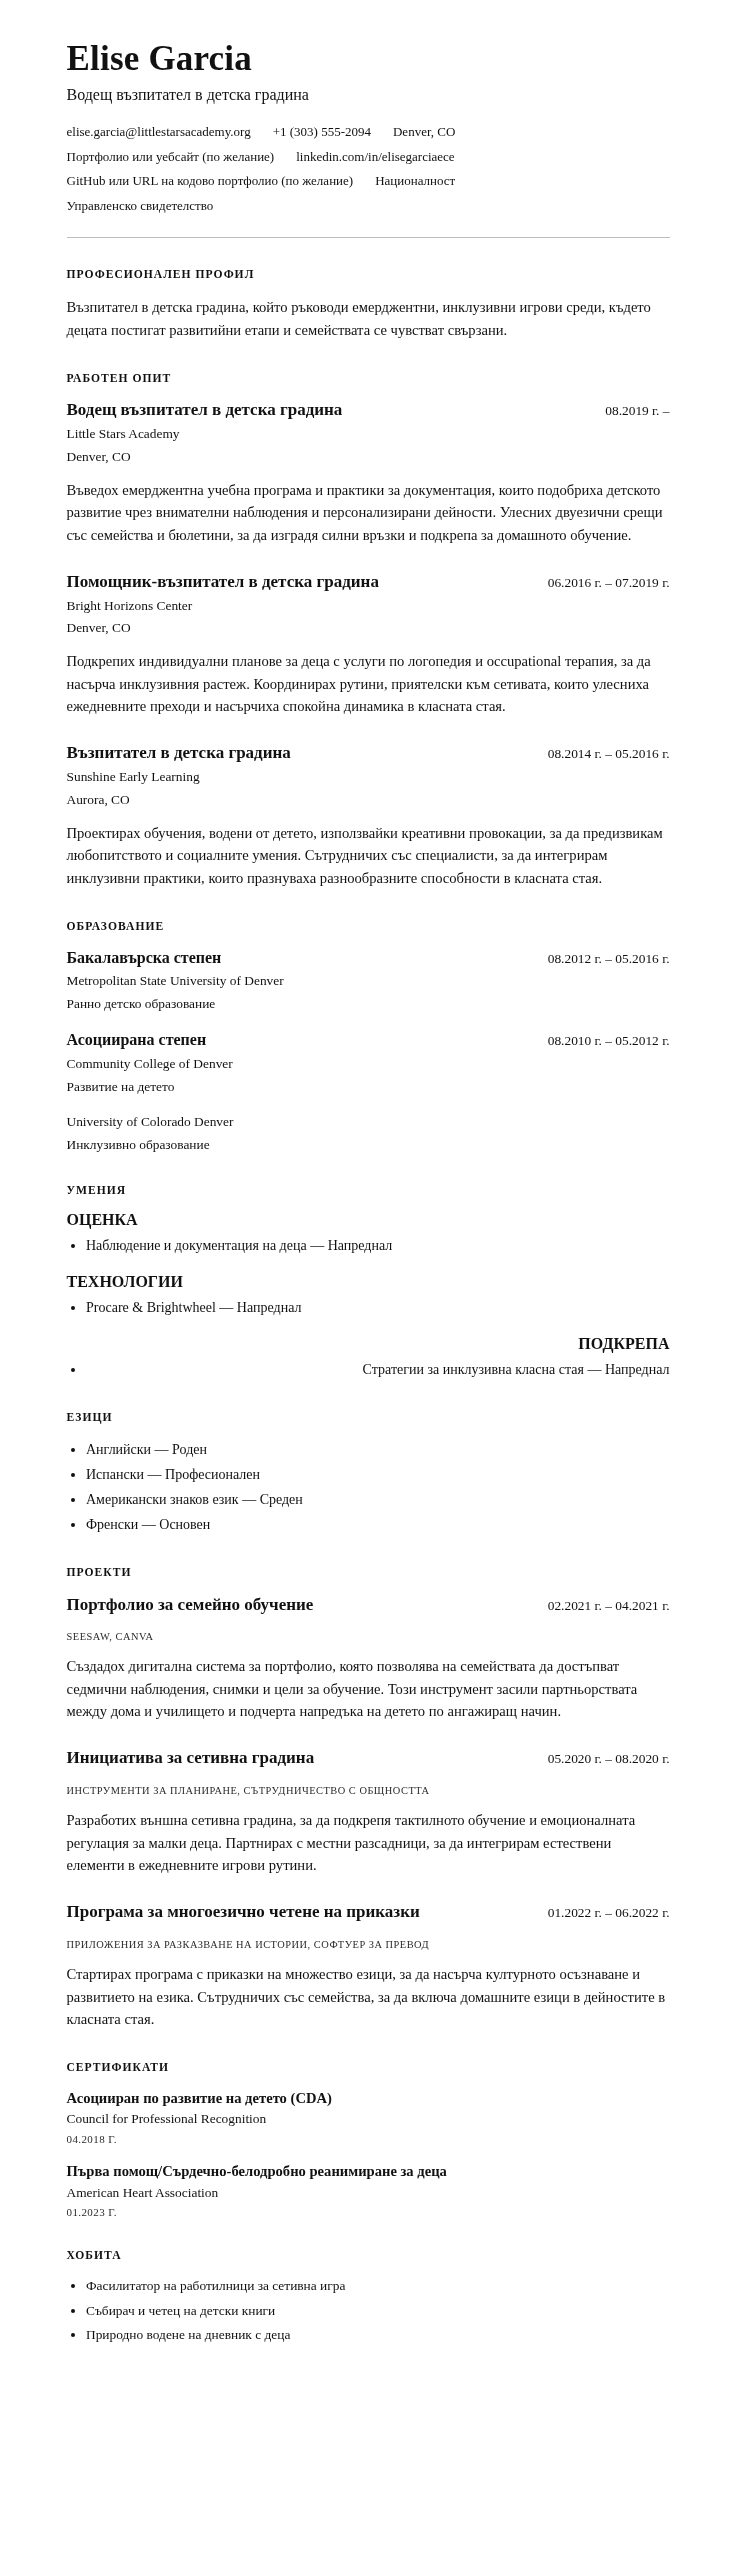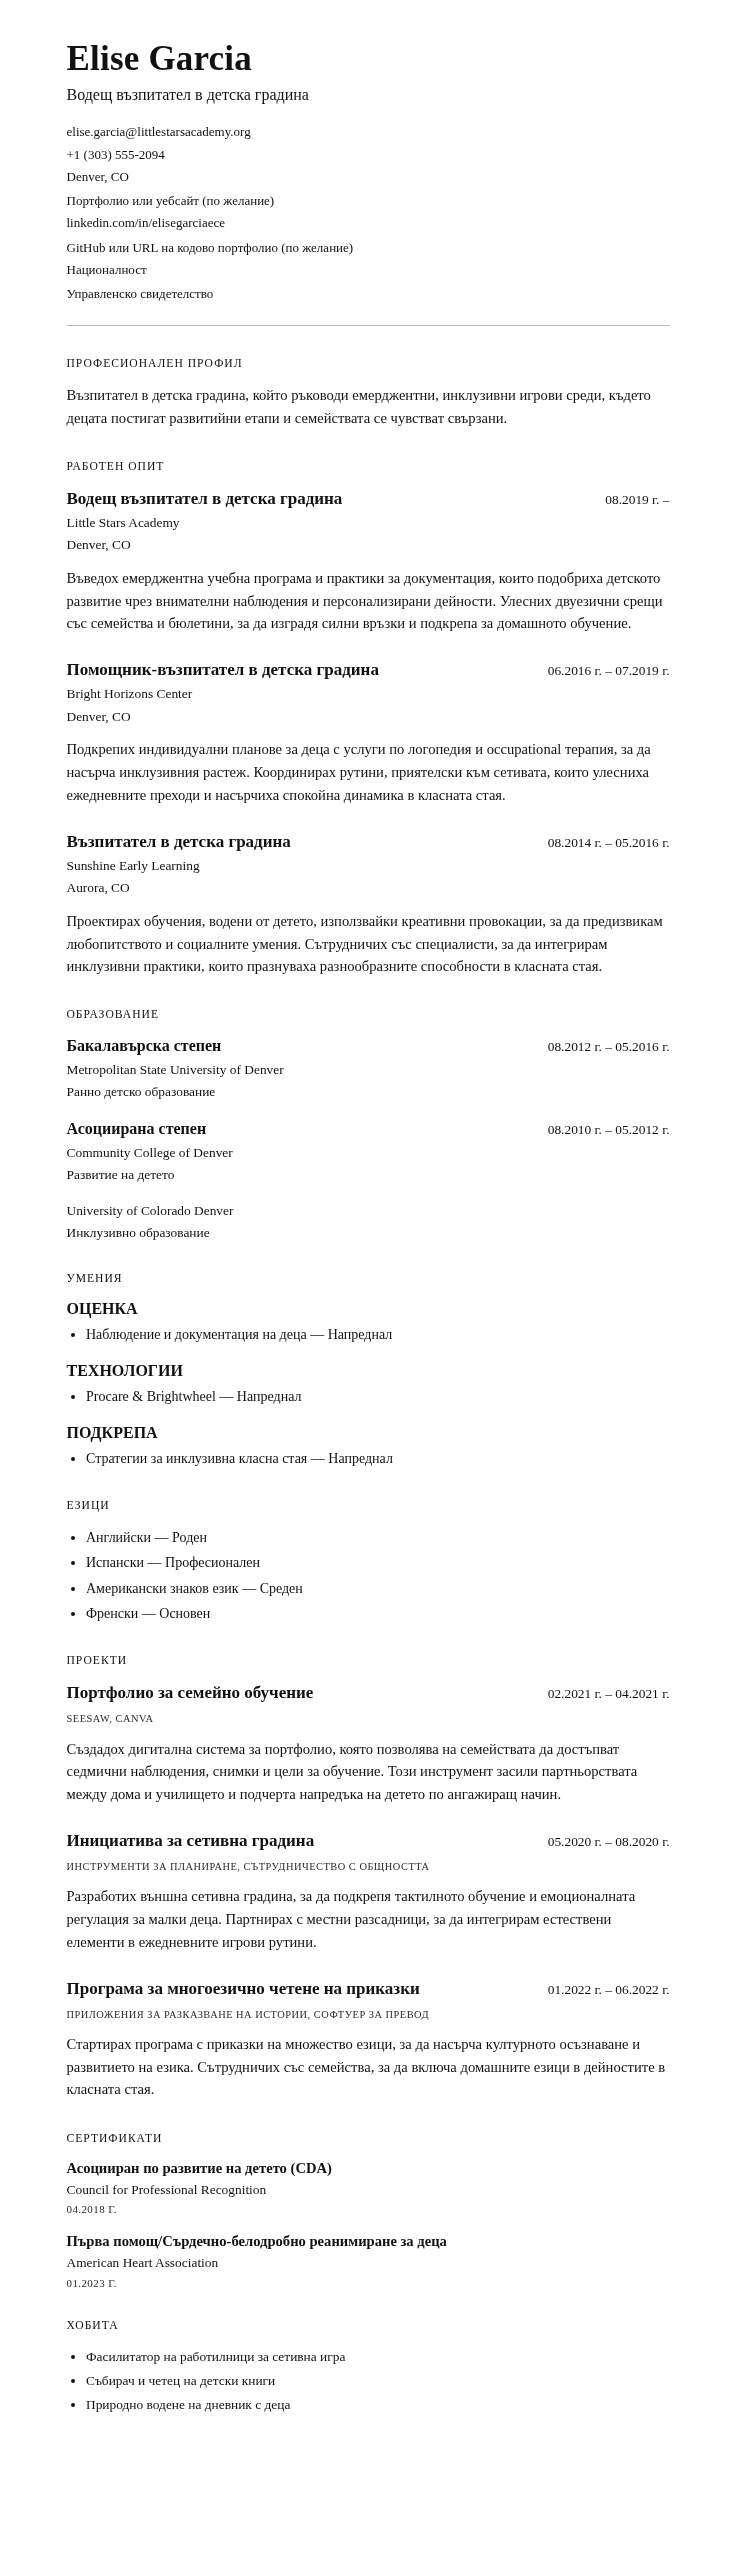--- a/index.html
+++ b/index.html
@@ -11,41 +11,41 @@
     min-height: 2576px;
     margin: 0 auto;
     padding: 39px 34px 49px 39px;
     background: #fff;
   }
 
   
   .name { font-size: 35px; font-weight: 700; margin: 0; line-height: 1.15; letter-spacing: 0.2px; }
   .subtitle { font-size: 16px; margin-top: 6.1px; line-height: 1.3; }
   .contact { margin-top: 18.3px; display: flex; flex-direction: column; gap: 8.5px; font-size: 13px; }
-  .contact-row { display: flex; flex-wrap: wrap; column-gap: 22px; row-gap: 6.1px; flex-direction: column; }
+  .contact-row { display: flex; flex-wrap: wrap; column-gap: 22px; row-gap: 6.1px; }
   .divider { border: none; border-top: 1.2px solid #bdbdbd; margin: 23px 0 0; }
 
   
   .section { margin-top: 30.5px; }
-  .section-heading { font-size: 11.6px; font-weight: 400; letter-spacing: 1px; margin: 0 0 14.6px; }
+  .section-heading { font-size: 11.6px; font-weight: 700; letter-spacing: 1px; margin: 0 0 14.6px; }
 
   
   .entry { margin-bottom: 24.4px; }
   .entry:last-child { margin-bottom: 0; }
   .entry-head { display: flex; justify-content: space-between; align-items: baseline; gap: 14.6px; }
   .entry-title { font-size: 17px; font-weight: 700; margin: 0; line-height: 1.25; }
   .entry-title-md { font-size: 16px; font-weight: 700; margin: 0; line-height: 1.25; }
   .entry-dates { font-size: 13.4px; white-space: nowrap; flex-shrink: 0; }
   .entry-sub { font-size: 13.4px; margin-top: 4.9px; line-height: 1.3; }
   .entry-desc { font-size: 14.6px; line-height: 1.55; margin-top: 13.4px; }
-  .proj-tools { font-size: 10.4px; letter-spacing: 0.5px; margin-top: 10px; color: #2b2b2b; }
+  .proj-tools { font-size: 10.4px; letter-spacing: 0.5px; margin-top: 16px; color: #2b2b2b; }
 
   
   .skill-group { margin-bottom: 17px; }
-  .skill-group:last-child { margin-bottom: 0; }
+  .skill-group:last-child { margin-bottom: 0; text-align: right; }
   .skill-cat { font-size: 16px; font-weight: 700; margin: 0 0 6.1px; }
 
   
   ul.bullets { margin: 0; padding-left: 19.5px; font-size: 14px; line-height: 1.5; }
   ul.bullets li { margin: 4.3px 0; }
   ul.bullets-sm { font-size: 13.4px; }
 
   
   .cert { margin-bottom: 17px; }
   .cert:last-child { margin-bottom: 0; }

